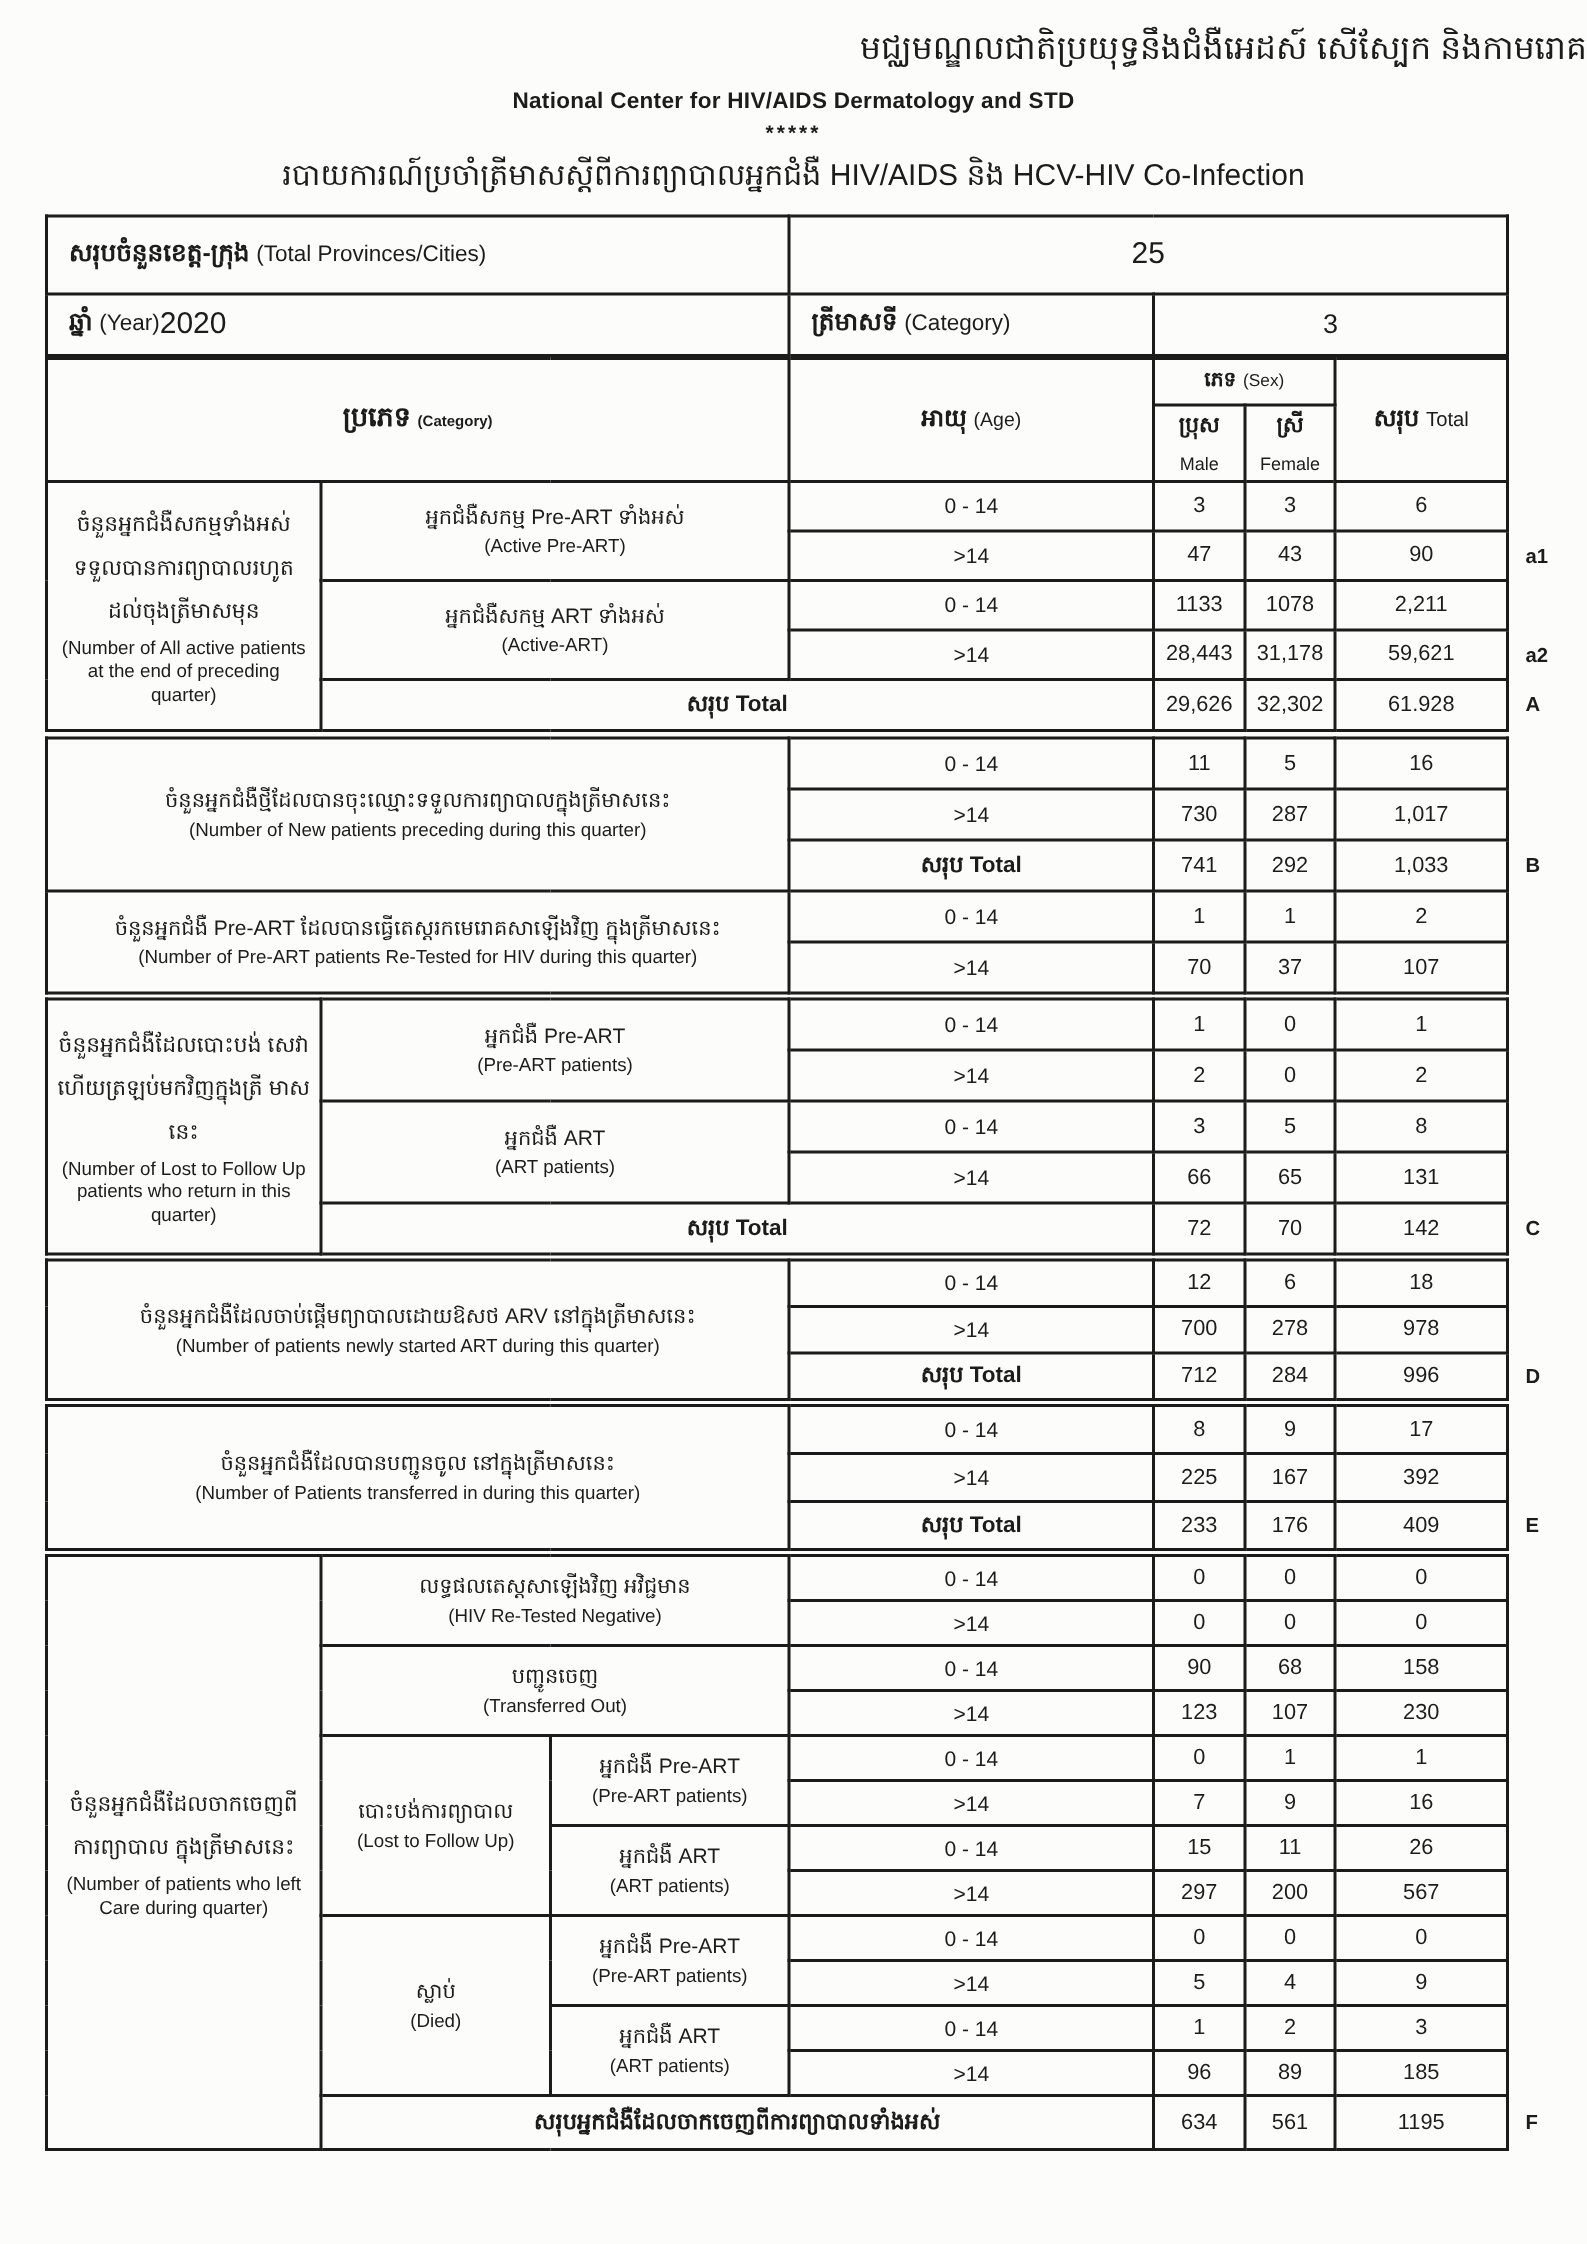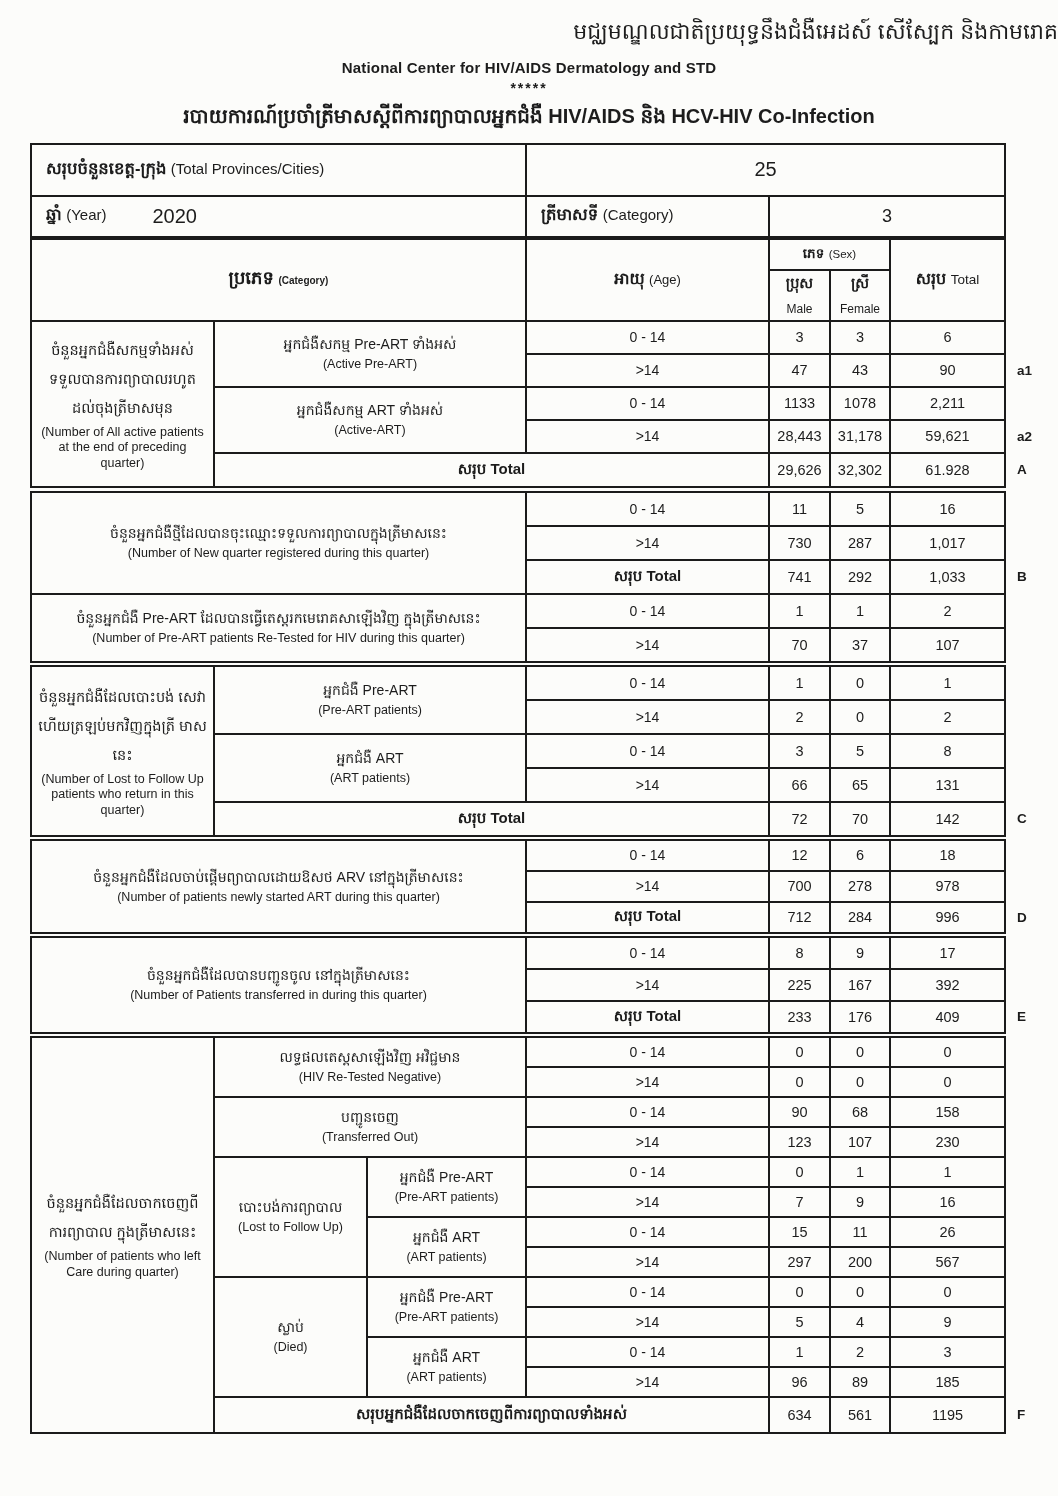--- a/index.html
+++ b/index.html
@@ -3,33 +3,33 @@
 <meta charset="utf-8">
 <style>
   * { margin:0; padding:0; box-sizing:border-box; }
   html,body { width:1058px; background:#fcfcfa; }
   body { height:1496px; font-family:"Liberation Sans","DejaVu Sans",sans-serif; color:#1c1c1c; position:relative; overflow:hidden; }
 
   .page-header { text-align:center; padding-top:18px; }
   .km-title   { font-size:22px; font-weight:normal; line-height:1.3;text-align:right; }
   .en-title   { font-size:15px; font-weight:bold; margin-top:12px; letter-spacing:.2px; }
   .stars      { font-size:14px; font-weight:bold; margin-top:4px; letter-spacing:2px; }
-  .km-sub     { font-size:20px; font-weight:bold; margin-top:7px; }
+  .km-sub     { font-size:20px; font-weight:normal; margin-top:7px; }
   .en-sub     { font-family:"Liberation Serif","DejaVu Serif",serif; font-size:20px; font-weight:bold; margin-top:9px; }
 
   .tables { margin-left:30px; margin-top:10px; }
   table.grid { border-collapse:collapse; table-layout:fixed; }
   table.grid td { border:2px solid #1b1b1b; text-align:center; vertical-align:middle; padding:2px 4px; overflow:hidden; }
   table.grid td.ref { border:none; text-align:left; padding-left:11px; font-weight:bold; font-size:13.5px; background:transparent; }
 
   
   .ilabel { text-align:left !important; padding-left:14px !important; }
   .ikm { font-weight:bold; font-size:16.5px; }
   .ien { font-size:15px; }
-  .ival { font-size:20px;margin-left:46px; }
+  .ival { font-size:20px; }
   .ival.mid { font-size:19px; }
   .yc { display:flex; justify-content:flex-start; align-items:center; padding-right:95px; }
   .qval { font-size:18px; }
 
   
   .th { background:#fcfcfa; }
   .th .hkm  { font-weight:bold; font-size:18px; }
   .th .hen  { font-weight:bold; font-size:10px; }
   .th .akm  { font-weight:bold; font-size:16px; }
   .th .aen  { font-size:13px; }
@@ -196,21 +196,21 @@
         <col style="width:243px">
         <col style="width:61px">
         <col style="width:60px">
         <col style="width:115px">
         <col style="width:50px">
       </colgroup>
     <tbody>
         <tr style="height:34px">
       <td colspan="3" rowspan="3" class="cat">
         <div class="km">ចំនួនអ្នកជំងឺថ្មីដែលបានចុះឈ្មោះទទួលការព្យាបាលក្នុងត្រីមាសនេះ</div>
-        <div class="en">(Number of New quarter registered during this quarter)</div>
+        <div class="en">(Number of New patients preceding during this quarter)</div>
       </td>
       <td class="age">0 - 14</td>
       <td class="num">11</td>
       <td class="num">5</td>
       <td class="num">16</td>
       <td class="ref"></td>
     </tr>
     <tr style="height:34px">
       <td class="age">&gt;14</td>
       <td class="num">730</td>

